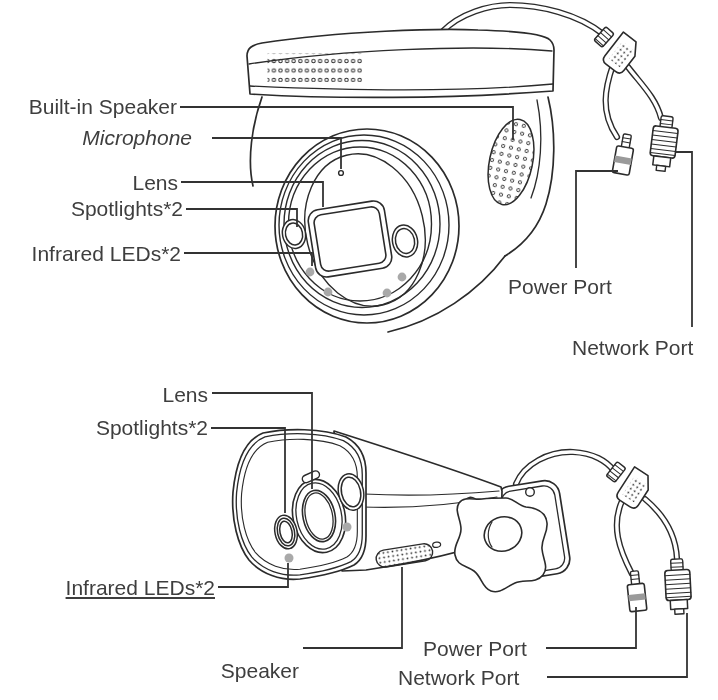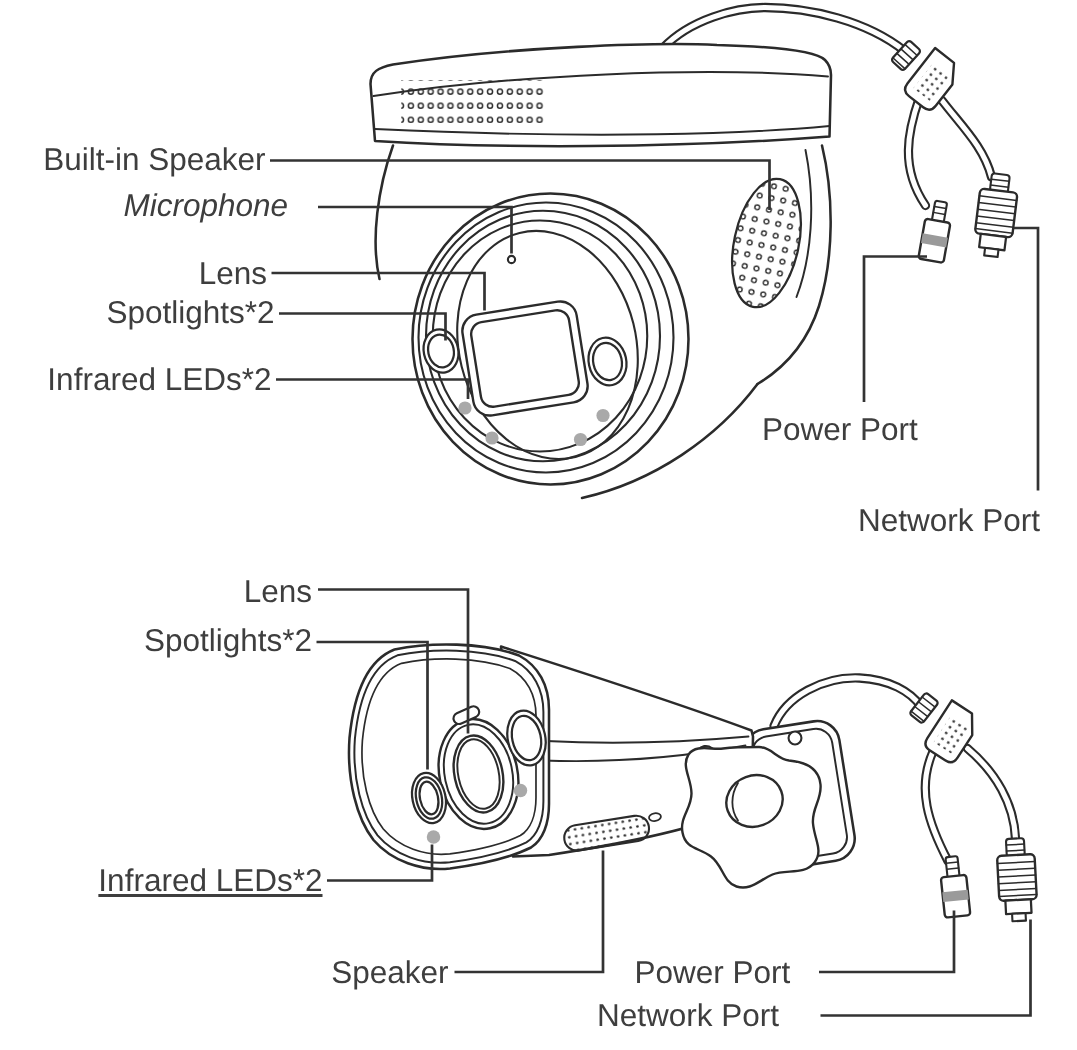--- a/index.html
+++ b/index.html
@@ -209,17 +209,17 @@
 <div class="lbl r" style="right:526px;top:126px;font-style:italic;">Microphone</div>
 <div class="lbl r" style="right:540px;top:171px;">Lens</div>
 <div class="lbl r" style="right:535px;top:197px;">Spotlights*2</div>
 <div class="lbl r" style="right:537px;top:242px;">Infrared LEDs*2</div>
 <div class="lbl" style="left:508px;top:275px;">Power Port</div>
 <div class="lbl" style="left:572px;top:336px;">Network Port</div>
 
 <div class="lbl r" style="right:510px;top:383px;">Lens</div>
 <div class="lbl r" style="right:510px;top:416px;">Spotlights*2</div>
 <div class="lbl r" style="right:503px;top:576px;text-decoration:underline;">Infrared LEDs*2</div>
-<div class="lbl r" style="right:419px;top:637px;">Speaker</div>
+<div class="lbl r" style="right:419px;top:659px;">Speaker</div>
 <div class="lbl" style="left:423px;top:637px;">Power Port</div>
 <div class="lbl" style="left:398px;top:666px;">Network Port</div>
 
 </div>
 
 </body></html>

